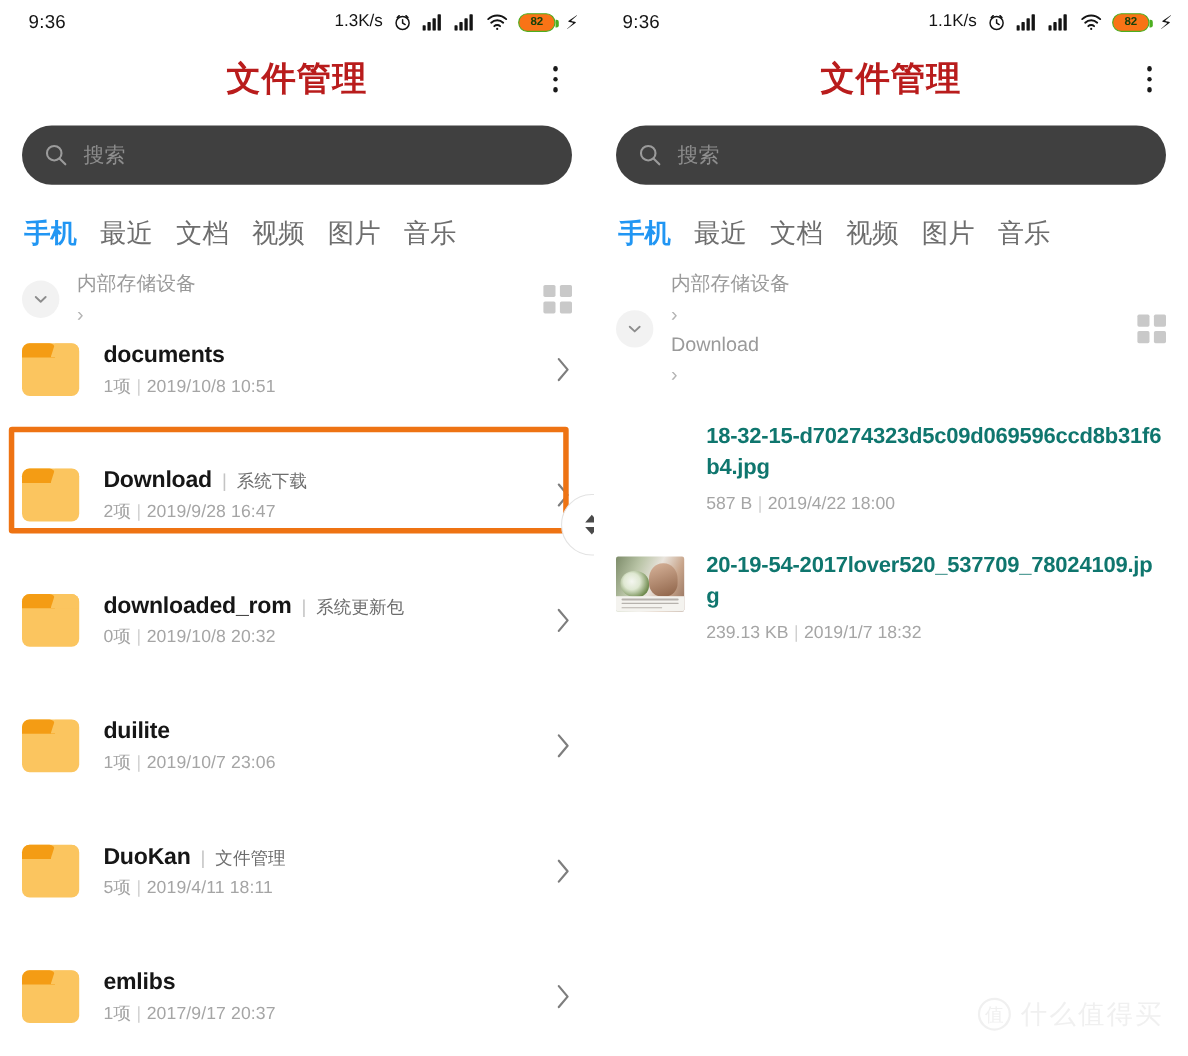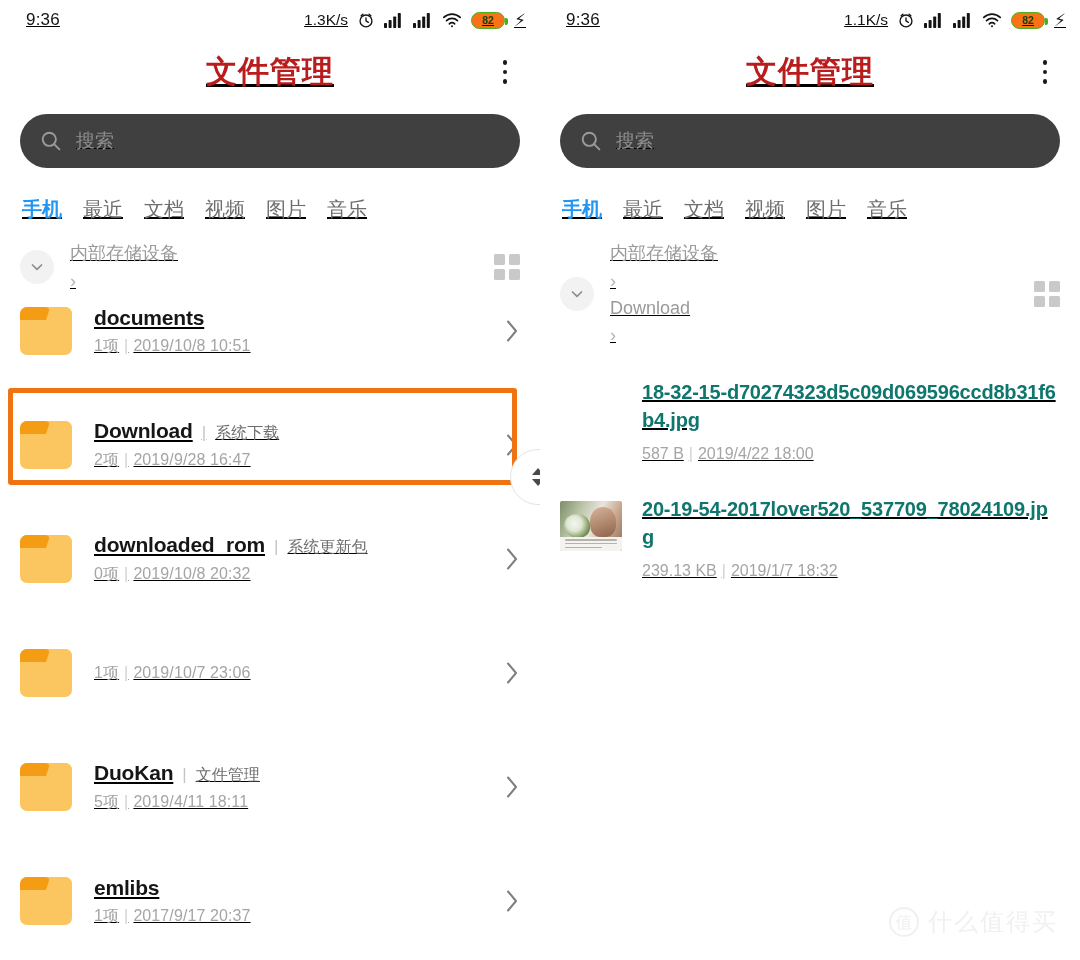--- a/index.html
+++ b/index.html
@@ -2,21 +2,21 @@
 <html><head>
 <meta charset="utf-8">
 <style>
   * { box-sizing: border-box; margin:0; padding:0; }
   html,body{
     width:1080px; height:960px;
     background:#ffffff;
     font-family:"Liberation Sans","DejaVu Sans",sans-serif;
     overflow:hidden;
   }
-  .screen{ position:relative; width:1080px; height:960px; display:flex;text-decoration:underline; }
+  .screen{ position:relative; width:1080px; height:960px; display:flex; }
   .panel{ position:relative; width:540px; height:960px; background:#fff; overflow:hidden; }
 
   
   .statusbar{
     height:40px; display:flex; align-items:center;
     padding:0 14px 0 26px; font-size:17px; color:#111; font-weight:400;
   }
   .sb-time{ font-size:17px; color:#141414; letter-spacing:.2px; }
   .sb-right{ margin-left:auto; display:flex; align-items:center; gap:9px; }
   .sb-speed{ font-size:15.5px; color:#141414; }
@@ -46,21 +46,21 @@
   
   .searchwrap{ padding:10px 20px 0 20px; }
   .search{
     height:54px; background:#404040; border-radius:27px;
     display:flex; align-items:center; padding:0 20px; gap:14px; cursor:text;
   }
   .search .txt{ font-size:19px; color:#8d8d8d; }
 
   
   .tabs{ display:flex; align-items:center; padding:22px 16px 0 20px; gap:0; }
-  .tab{ font-size:20px; color:#6e6e6e; padding:6px 21px 6px 0; cursor:pointer; white-space:nowrap; }
+  .tab{ font-size:24px; color:#6e6e6e; padding:6px 21px 6px 0; cursor:pointer; white-space:nowrap; }
   .tab:first-child{ padding-left:2px; }
   .tab.active{ color:#2196f3; font-weight:700; }
 
   
   .crumbbar{
     display:flex; align-items:center; padding:12px 20px 10px 20px; gap:16px;
     position:relative; z-index:3; background:#fff;
   }
   .circle-btn{
     width:34px; height:34px; border-radius:50%; background:#f2f2f2;
@@ -314,20 +314,23 @@
         <span class="chev">
           <svg width="15" height="26" viewBox="0 0 15 26">
               <path d="M3 3.5 11 13l-8 9.5" stroke="#7e7e7e" stroke-width="2" fill="none" stroke-linecap="round" stroke-linejoin="round"></path>
             </svg>
         </span>
       </div>
 
       <div class="row">
         <div class="folder"></div>
         <div class="meta">
+          <div class="nameline">
+            <span class="fname">duilite</span>
+          </div>
           <div class="sub">
             <span>1项</span><span class="dv">|</span><span>2019/10/7 23:06</span>
           </div>
         </div>
         <span class="chev">
           <svg width="15" height="26" viewBox="0 0 15 26">
               <path d="M3 3.5 11 13l-8 9.5" stroke="#7e7e7e" stroke-width="2" fill="none" stroke-linecap="round" stroke-linejoin="round"></path>
             </svg>
         </span>
       </div>

